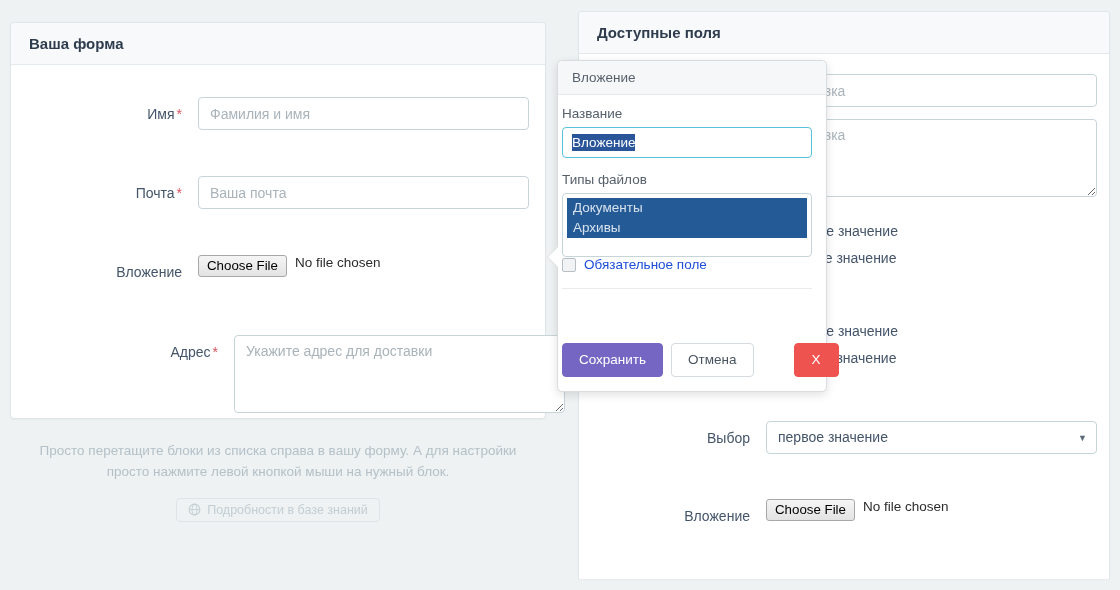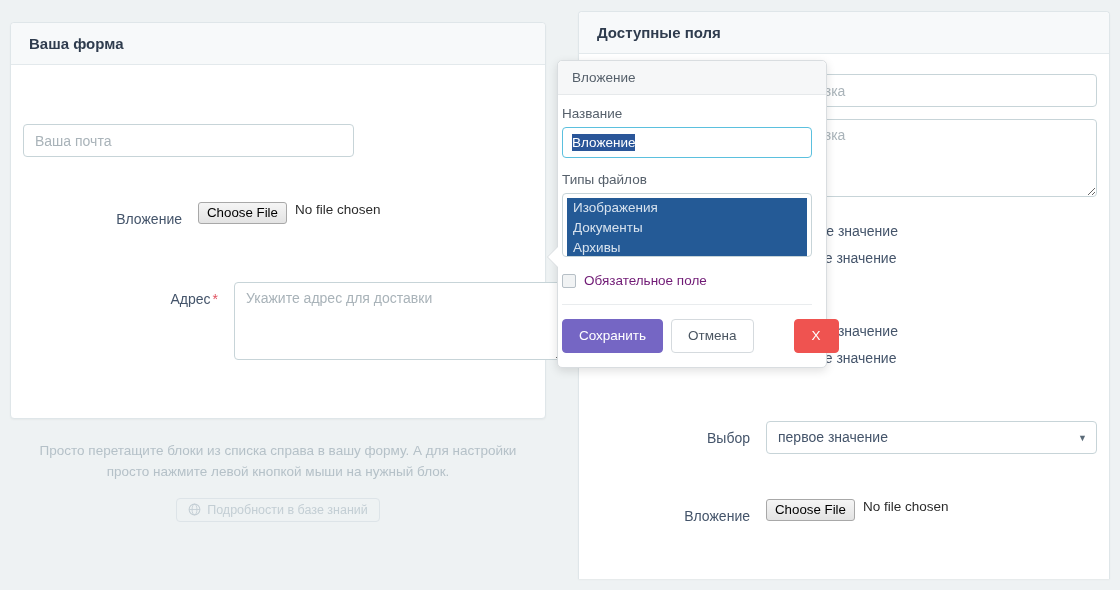--- a/index.html
+++ b/index.html
@@ -293,23 +293,22 @@
   .ft-option {
     background: #245a96;
     color: #d7e2ee;
     font-size: 13.5px;
     line-height: 20px;
     padding: 0 6px;
   }
   #popup-check-row {
     display: flex;
     align-items: center;
-    margin-top: 16px;
-    font-size: 13.5px;
-    color: #701a75;
+    font-size: 13.5px;
+    color: #1d4ed8;
   }
   .chk-box {
     width: 12px; height: 12px;
     border: 1px solid #b6bfc6;
     background: #f1f3f4;
     border-radius: 2px;
     margin-right: 8px;
     flex: none;
   }
   #popup-sep {
@@ -322,20 +321,21 @@
     align-items: center;
   }
   .btn {
     font-family: "Liberation Sans", sans-serif;
     font-size: 13.5px;
     border-radius: 4px;
     padding: 8px 16px;
     cursor: pointer;
     border: 1px solid transparent;
     line-height: 16px;
+    margin-top: 40px;
   }
   #btn-save {
     background: #7566c4;
     color: #ffffff;
     border-color: #7566c4;
   }
   #btn-cancel {
     background: #ffffff;
     color: #4a5561;
     border-color: #d5dade;
@@ -420,22 +420,33 @@
         </div>
       </div>
 
     </div>
   </div>
 
   <div class="card" id="left-card">
     <div class="card-header">Ваша форма</div>
     <div class="card-body">
 
+      <div class="form-row" style="margin-top:18px;">
+        <div class="form-label">
+          <span>Имя</span><span class="req">*</span>
+        </div>
+        <div class="control">
+          <input class="txt-input" type="text" placeholder="Фамилия и имя" style="">
+        </div>
+      </div>
 
       <div class="form-row" style="margin-top:45px;">
+        <div class="form-label">
+          <span>Почта</span><span class="req">*</span>
+        </div>
         <div class="control">
           <input class="txt-input" type="text" placeholder="Ваша почта" style="">
         </div>
       </div>
 
       <div class="form-row" style="margin-top:45px;">
         <div class="form-label">Вложение</div>
         <div class="control">
           <div class="file-ctl">
             <span class="file-btn">Choose File</span>
@@ -480,21 +491,20 @@
 
       <div class="popup-label">Название</div>
       <div id="popup-title-fake">
         <span class="sel">Вложение</span>
       </div>
 
       <div class="popup-gap"></div>
 
       <div class="popup-label">Типы файлов</div>
       <div id="popup-filetypes">
-        <div class="ft-option">Изображения</div>
         <div class="ft-option">Документы</div>
         <div class="ft-option">Архивы</div>
       </div>
 
       <div id="popup-check-row">
         <span class="chk-box"></span>
         <span>Обязательное поле</span>
       </div>
 
       <div id="popup-sep"></div>

